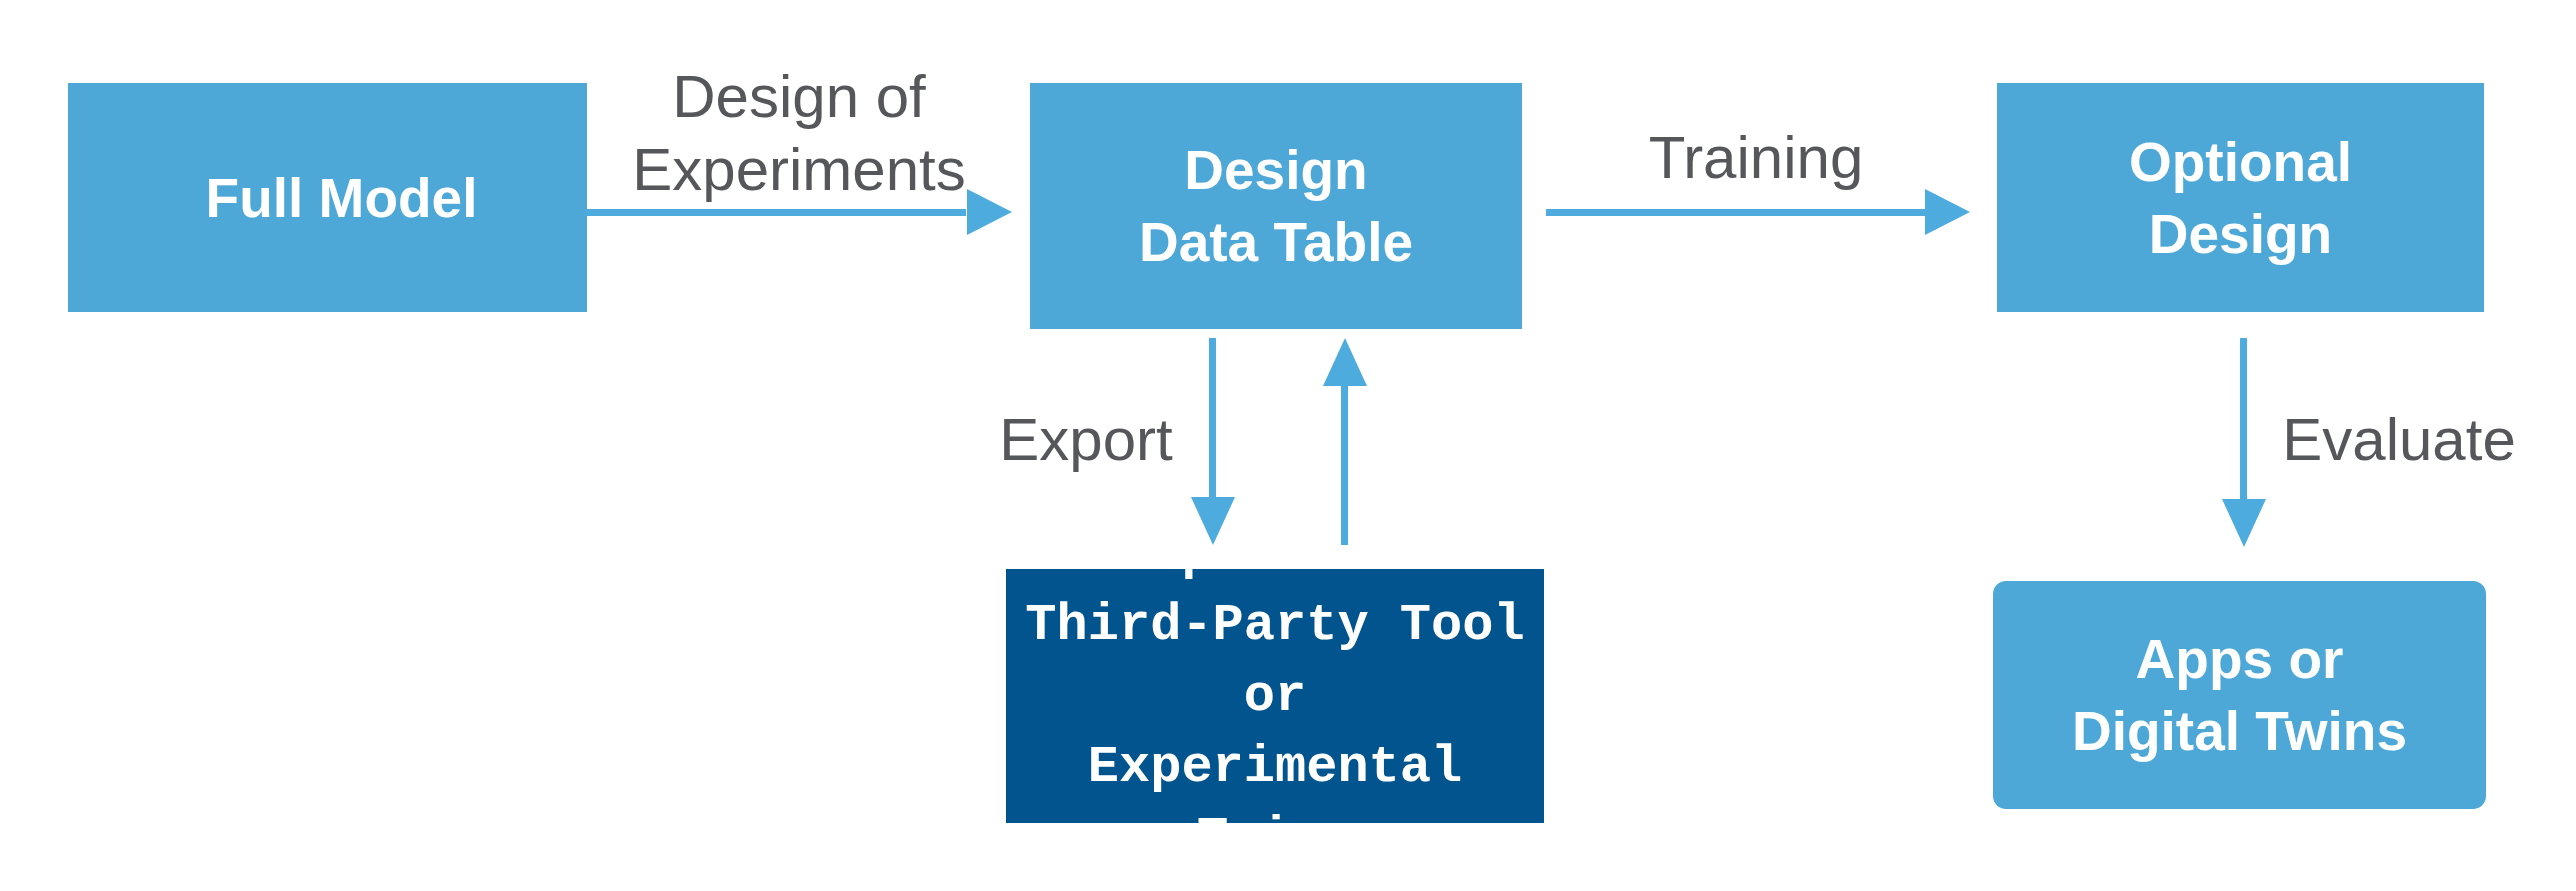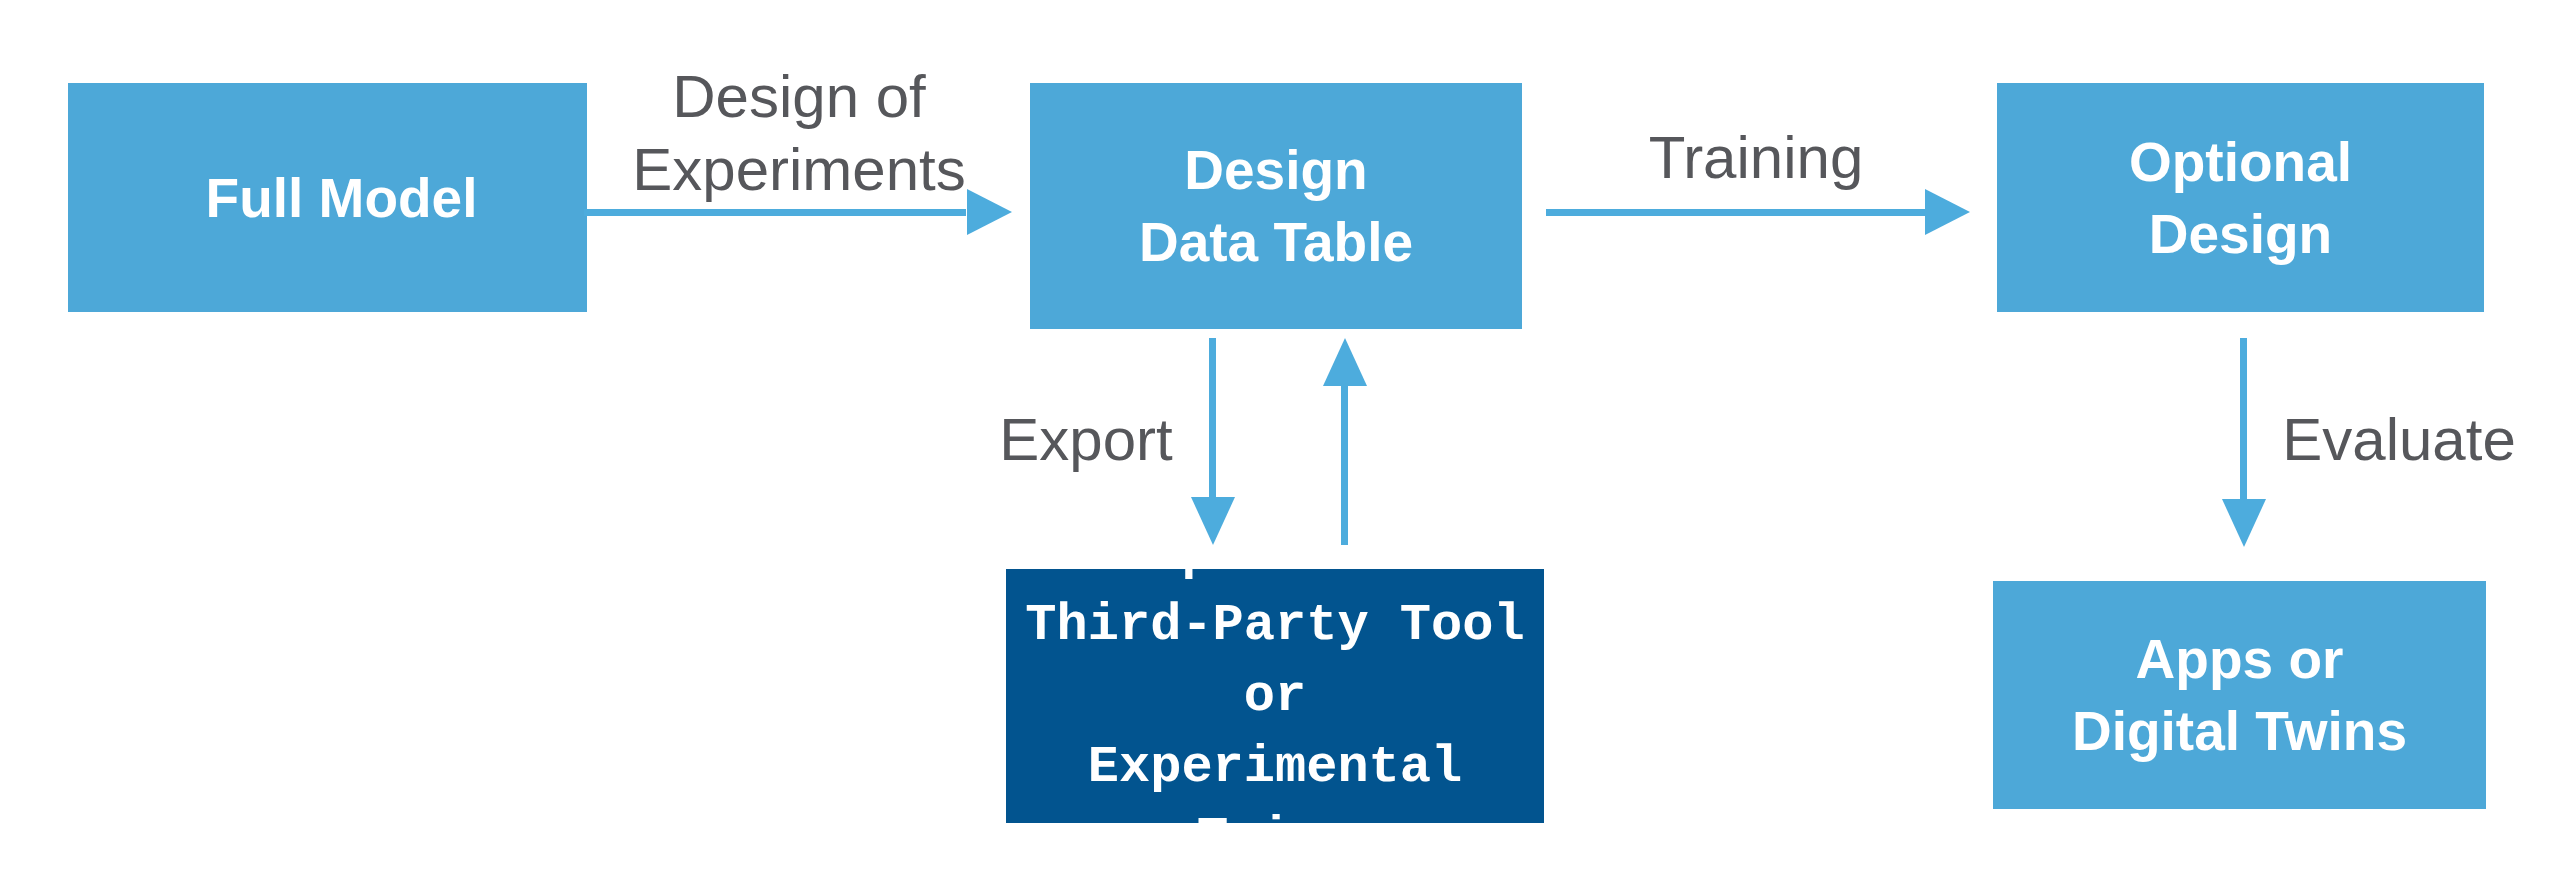--- a/index.html
+++ b/index.html
@@ -27,21 +27,21 @@
     font-weight: bold;
   }
   .node--light { background: var(--box-light-blue, #4DA8D8); }
   .node--dark  { background: var(--box-dark-blue,  #02548F); }
   .node .line { display: block; }
 
   #box-full-model        { left:  68px; top: 83px; width: 491px; height: 229px; font-size: 55px; line-height: 72px; padding-left: 28px; }
   #box-design-data-table { left: 1030px; top: 83px; width: 492px; height: 246px; font-size: 55px; line-height: 72px; }
   #box-surrogate-model   { left: 1997px; top: 83px; width: 487px; height: 229px; font-size: 55px; line-height: 72px; }
   #box-third-party       { left: 1006px; top: 569px; width: 538px; height: 254px; font-size: 52px; line-height: 71px; font-family: Liberation Mono, monospace; }
-  #box-apps              { left: 1993px; top: 581px; width: 493px; height: 228px; font-size: 55px; line-height: 72px; }
+  #box-apps              { left: 1993px; top: 581px; width: 493px; height: 228px; font-size: 55px; line-height: 72px; border-radius: 13px; }
 
   
   .flow-label {
     position: absolute;
     color: var(--label-gray, #56575B);
     text-align: center;
     font-size: 60px;
     line-height: 73px;
     font-weight: normal;
   }

